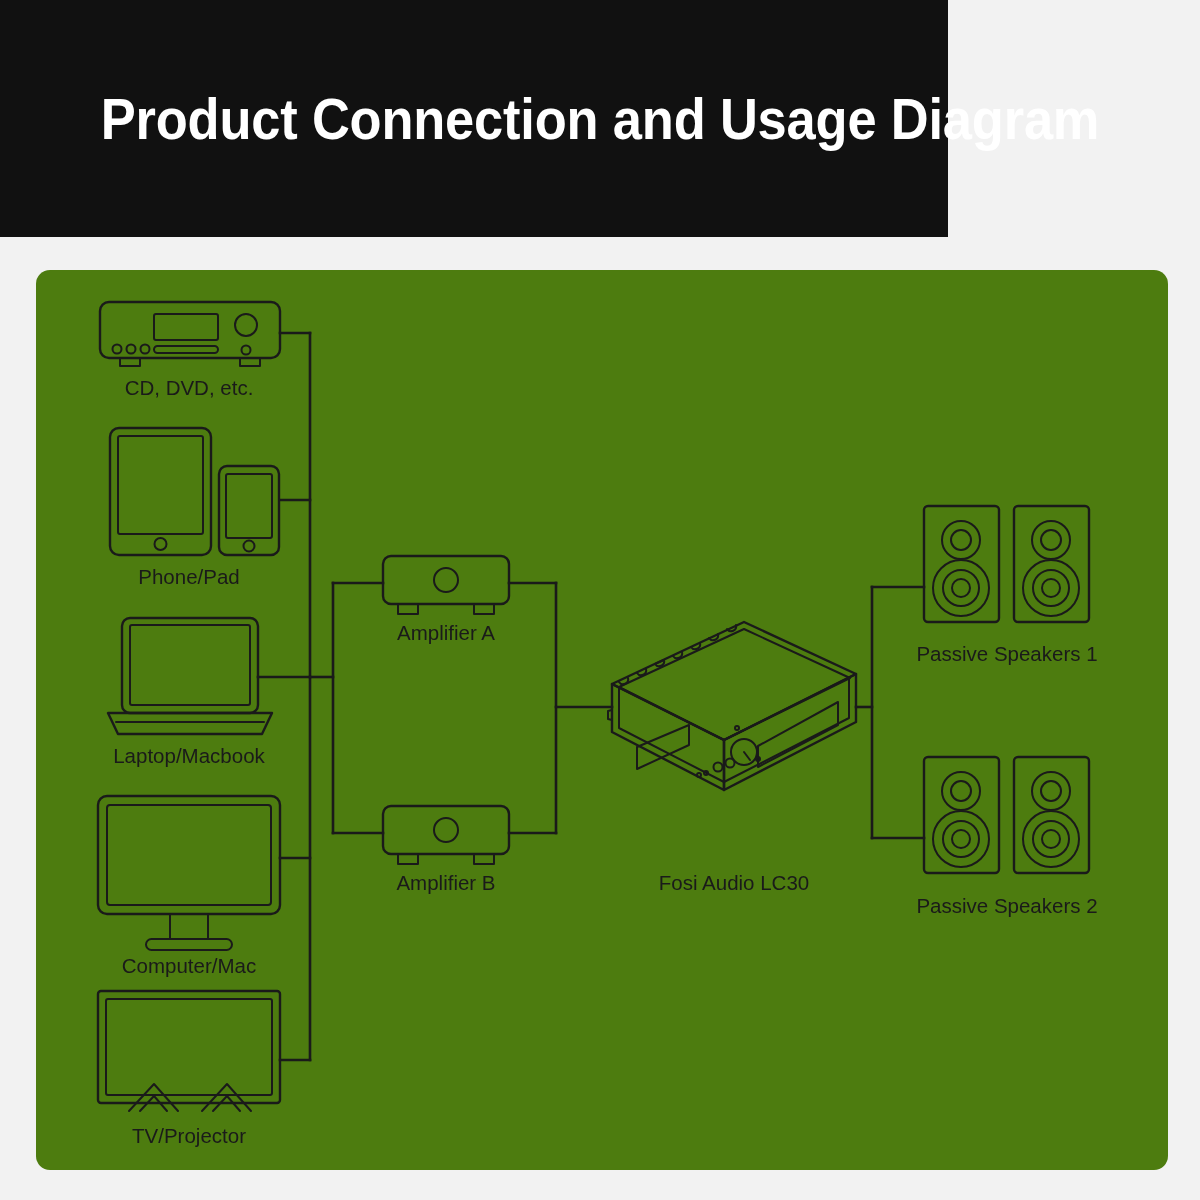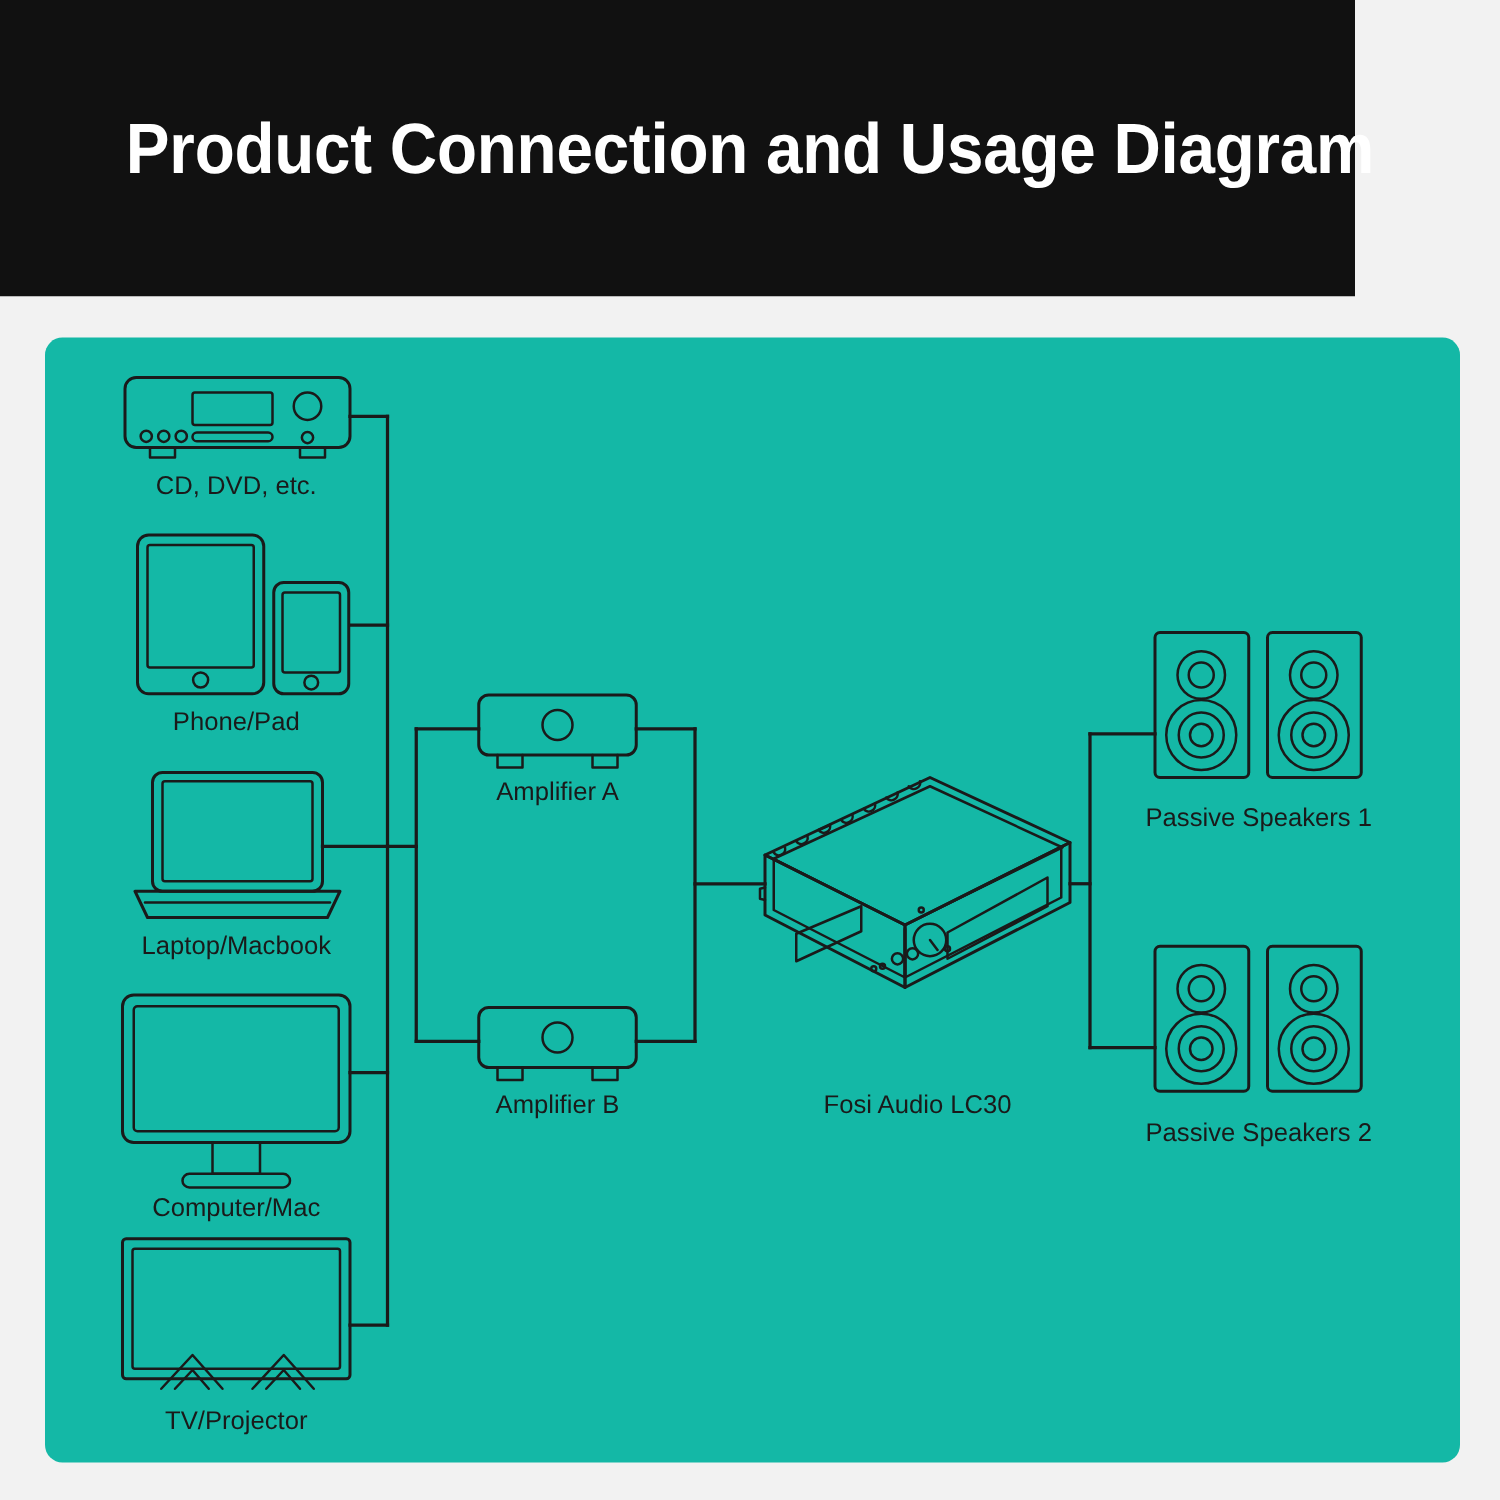--- a/index.html
+++ b/index.html
@@ -17,21 +17,21 @@
   #page {
     position: relative;
     width: 1200px;
     height: 1200px;
     background: #f2f2f2;
   }
   .header-bar {
     position: absolute;
     left: 0;
     top: 0;
-    width: 1084px;
+    width: 948px;
     height: 237px;
     background: #111111;
   }
   .header-title {
     position: absolute;
     left: 0;
     top: 0;
     width: 1200px;
     height: 237px;
     display: flex;
@@ -45,21 +45,21 @@
     transform: scaleX(0.92);
     transform-origin: center center;
     white-space: nowrap;
   }
   .card {
     position: absolute;
     left: 36px;
     top: 270px;
     width: 1132px;
     height: 900px;
-    background: #14b8a6;
+    background: #4d7c0f;
     border-radius: 14px;
   }
   .diagram-svg {
     position: absolute;
     left: 0;
     top: 0;
     width: 1132px;
     height: 900px;
     display: block;
   }

